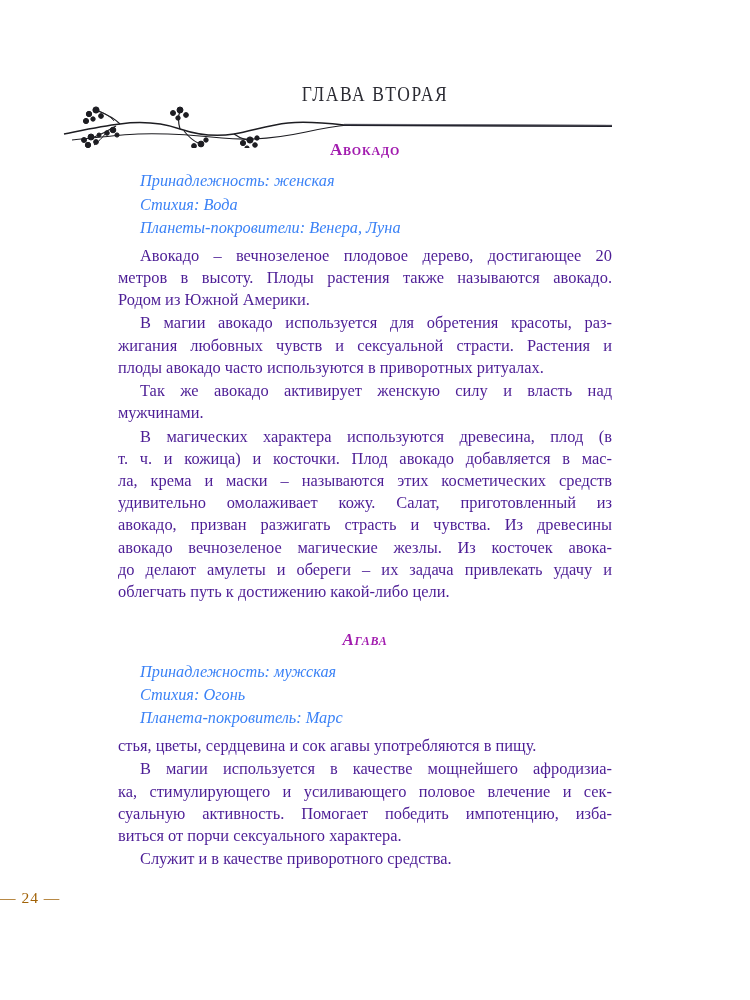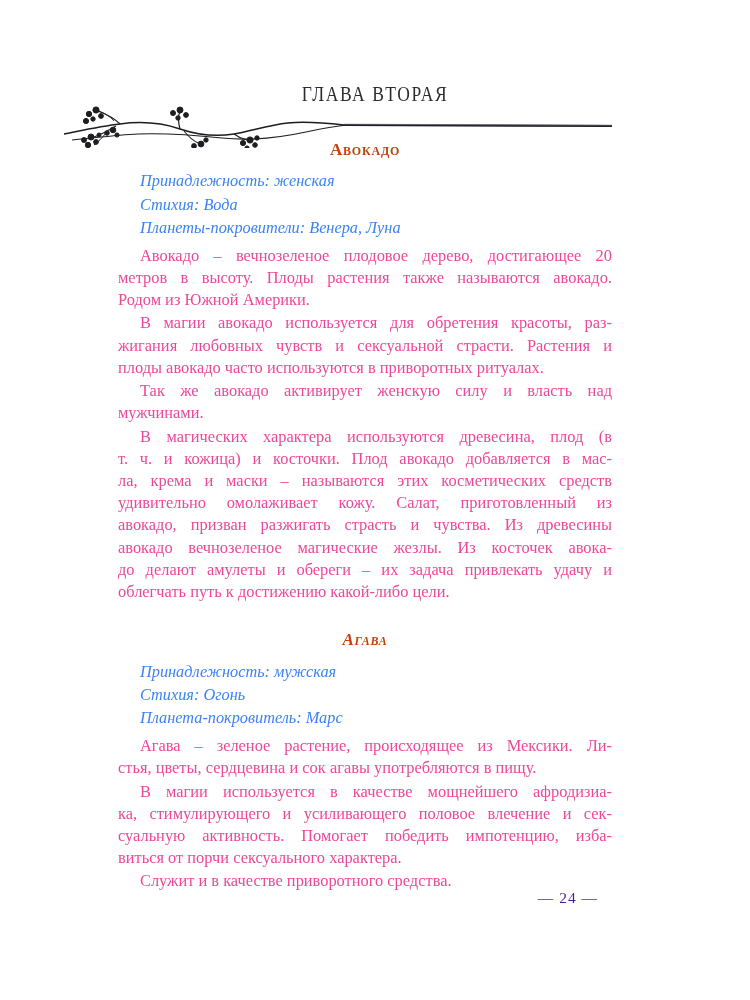--- a/index.html
+++ b/index.html
@@ -65,21 +65,21 @@
     top: 140px;
     width: 494px;
   }
 
   .entry-title {
     text-align: center;
     font-size: 17px;
     font-weight: bold;
     font-variant: small-caps;
     letter-spacing: 0.8px;
-    color: #c2410c;
+    color: #a21caf;
     margin: 0 0 9px 0;
     line-height: 1.2;
   }
   .entry-title.second {
     margin-top: 27px;
     font-style: italic;
   }
 
   .attr {
     font-style: italic;
@@ -90,21 +90,21 @@
     color: #3b82f6;
     white-space: nowrap;
   }
 
   .para {
     margin: 0;
     font-size: 16.4px;
     line-height: 1.355;
     text-align: justify;
     text-align-last: left;
-    color: #ec4899;
+    color: #4c1d95;
     hyphens: manual;
   }
   .para .ln {
     display: block;
     text-align: justify;
     text-align-last: justify;
     white-space: pre;
   }
   .para .ln.last {
     text-align-last: left;
@@ -117,23 +117,23 @@
   .para-gap { margin-top: 1px; }
 
   .block-gap-avokado { height: 6px; }
 
   
   .folio {
     position: absolute;
     top: 889px;
     left: 0;
     width: 598px;
-    text-align: right;
+    text-align: left;
     font-size: 15.5px;
-    color: #4c1d95;
+    color: #a16207;
     letter-spacing: 1px;
   }
 </style>
 </head>
 <body>
 
 <div class="page">
 
   <div class="chapter-head">
     <span class="chapter-head-text">ГЛАВА ВТОРАЯ</span>
@@ -246,21 +246,20 @@
 
     <h2 class="entry-title second">Агава</h2>
 
     <p class="attr">Принадлежность: мужская</p>
     <p class="attr">Стихия: Огонь</p>
     <p class="attr">Планета-покровитель: Марс</p>
 
     <div class="block-gap-avokado"></div>
 
     <p class="para">
-      <span class="ln indent">Агава – зеленое растение, происходящее из Мексики. Ли-</span>
       <span class="ln last">стья, цветы, сердцевина и сок агавы употребляются в пищу.</span>
     </p>
 
     <p class="para para-gap">
       <span class="ln indent">В магии используется в качестве мощнейшего афродизиа-</span>
       <span class="ln">ка, стимулирующего и усиливающего половое влечение и сек-</span>
       <span class="ln">суальную активность. Помогает победить импотенцию, изба-</span>
       <span class="ln last">виться от порчи сексуального характера.</span>
     </p>
 

